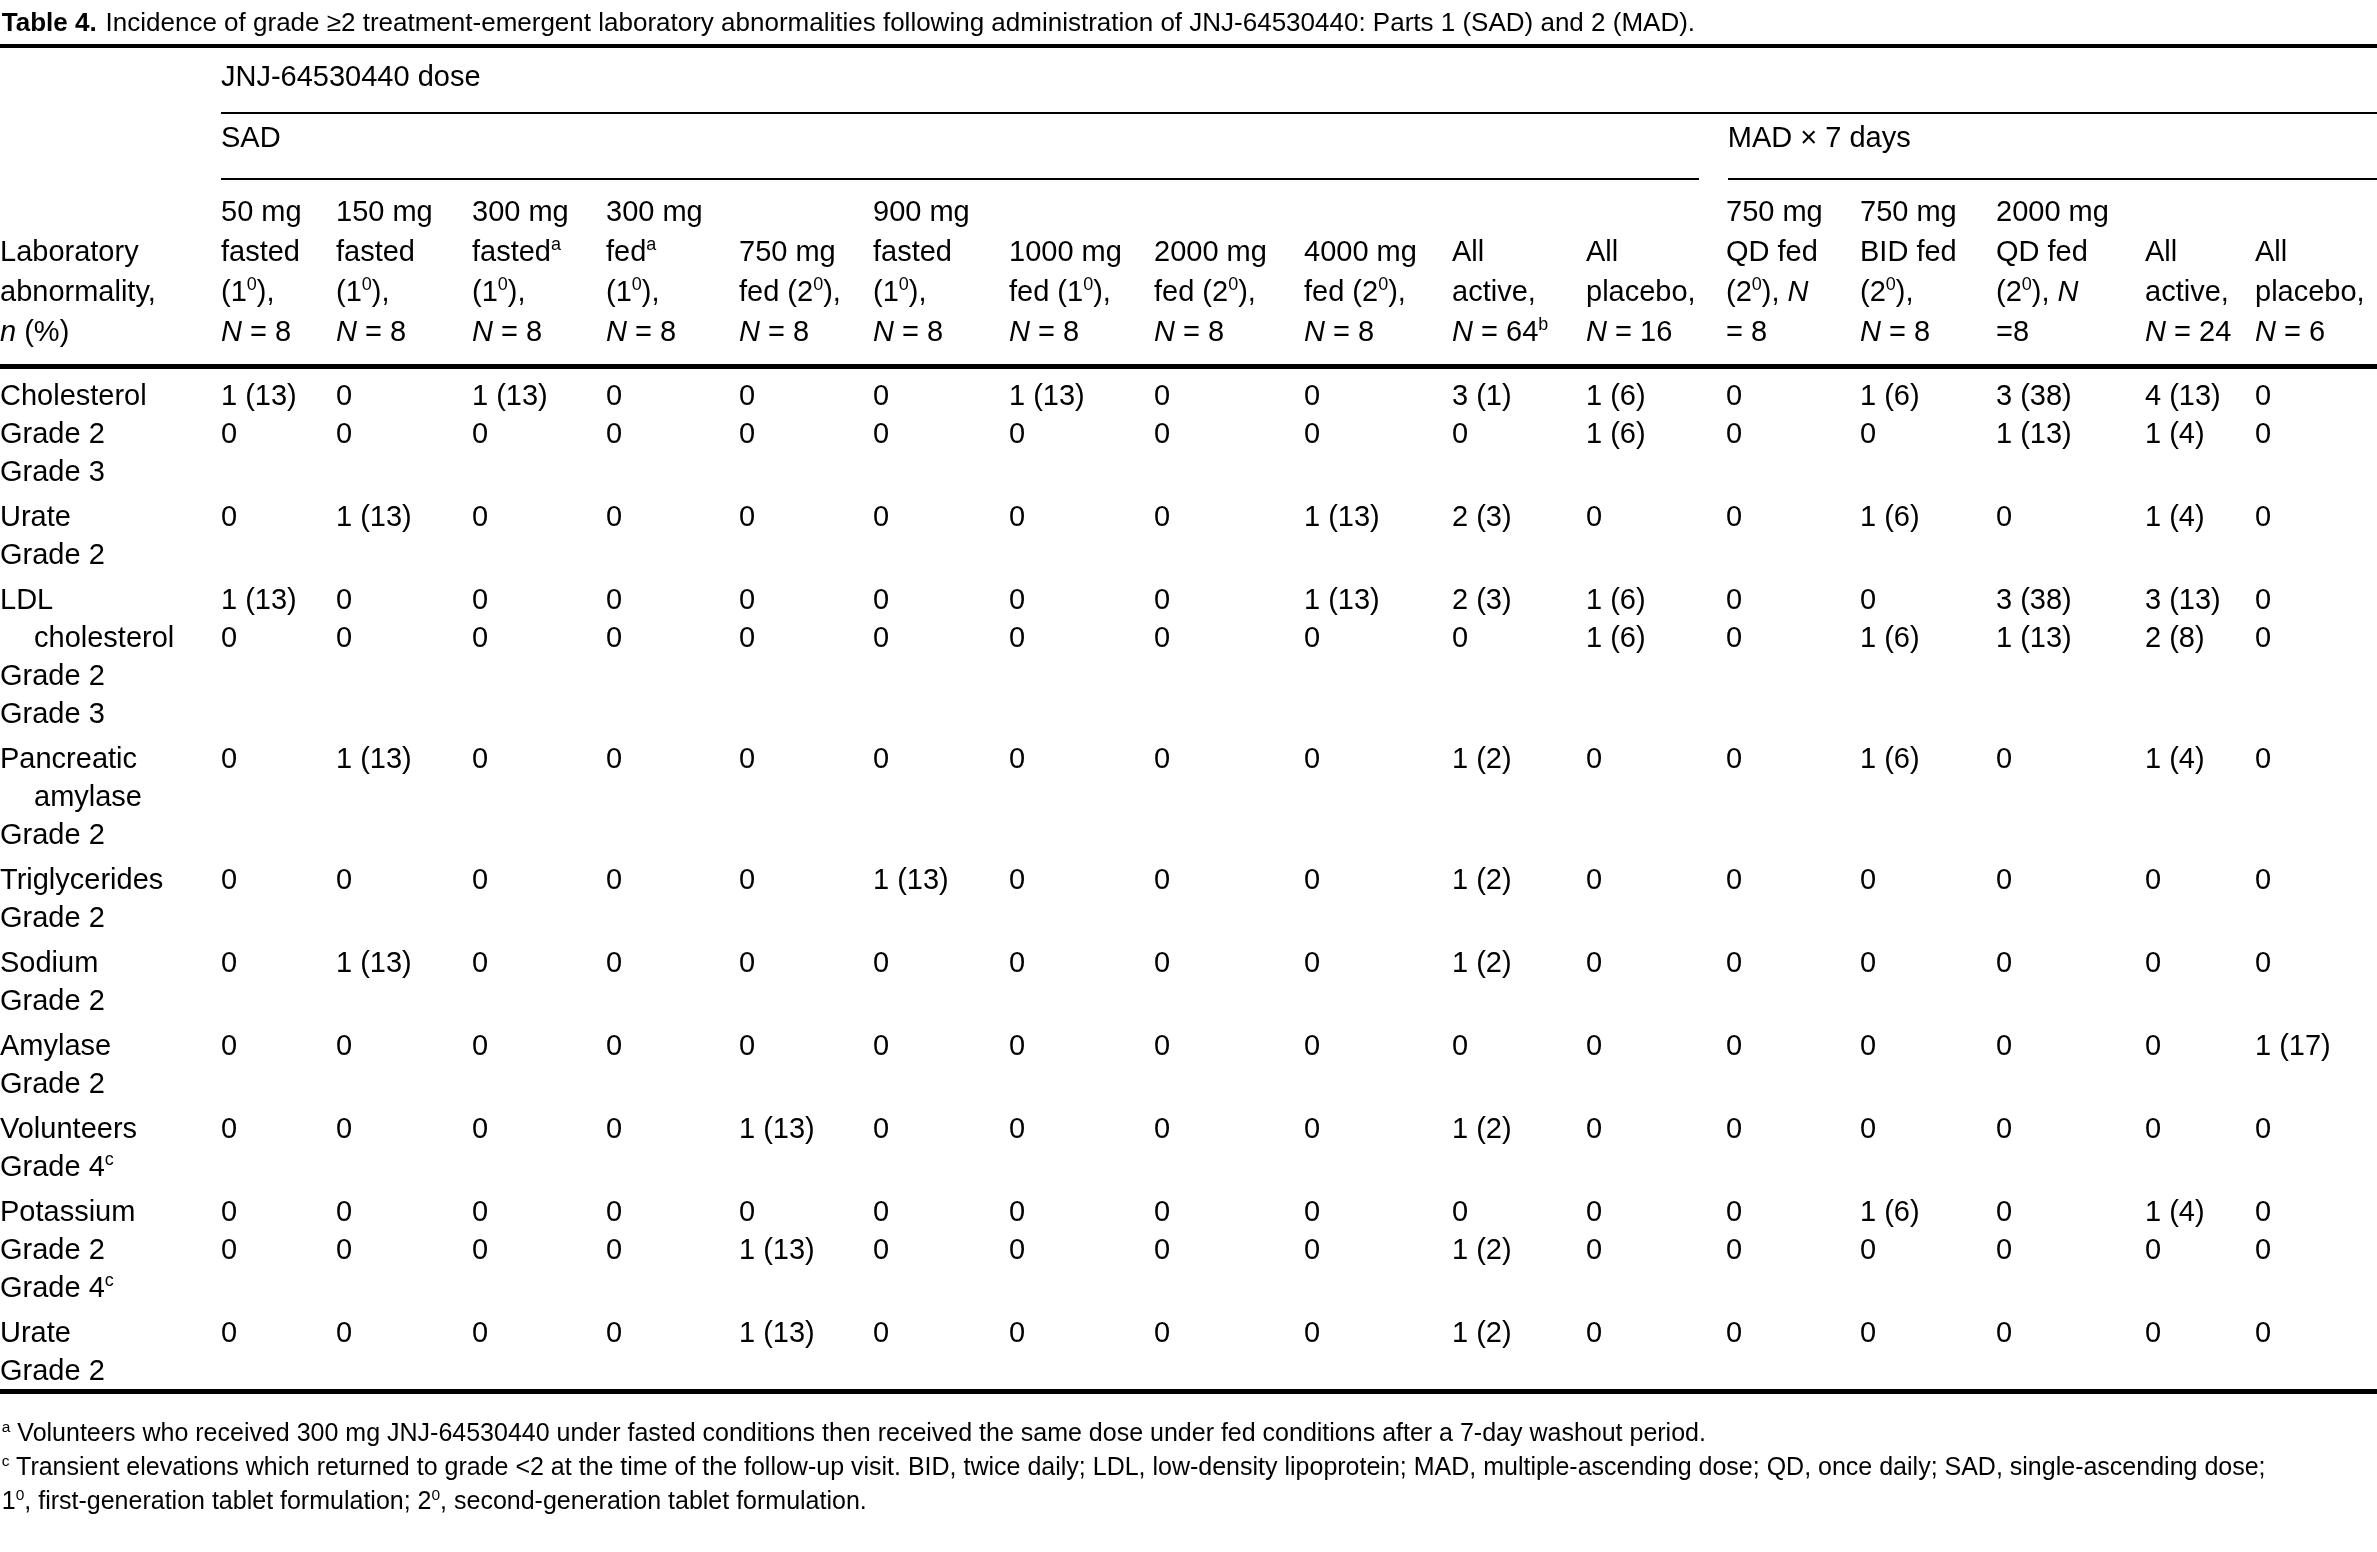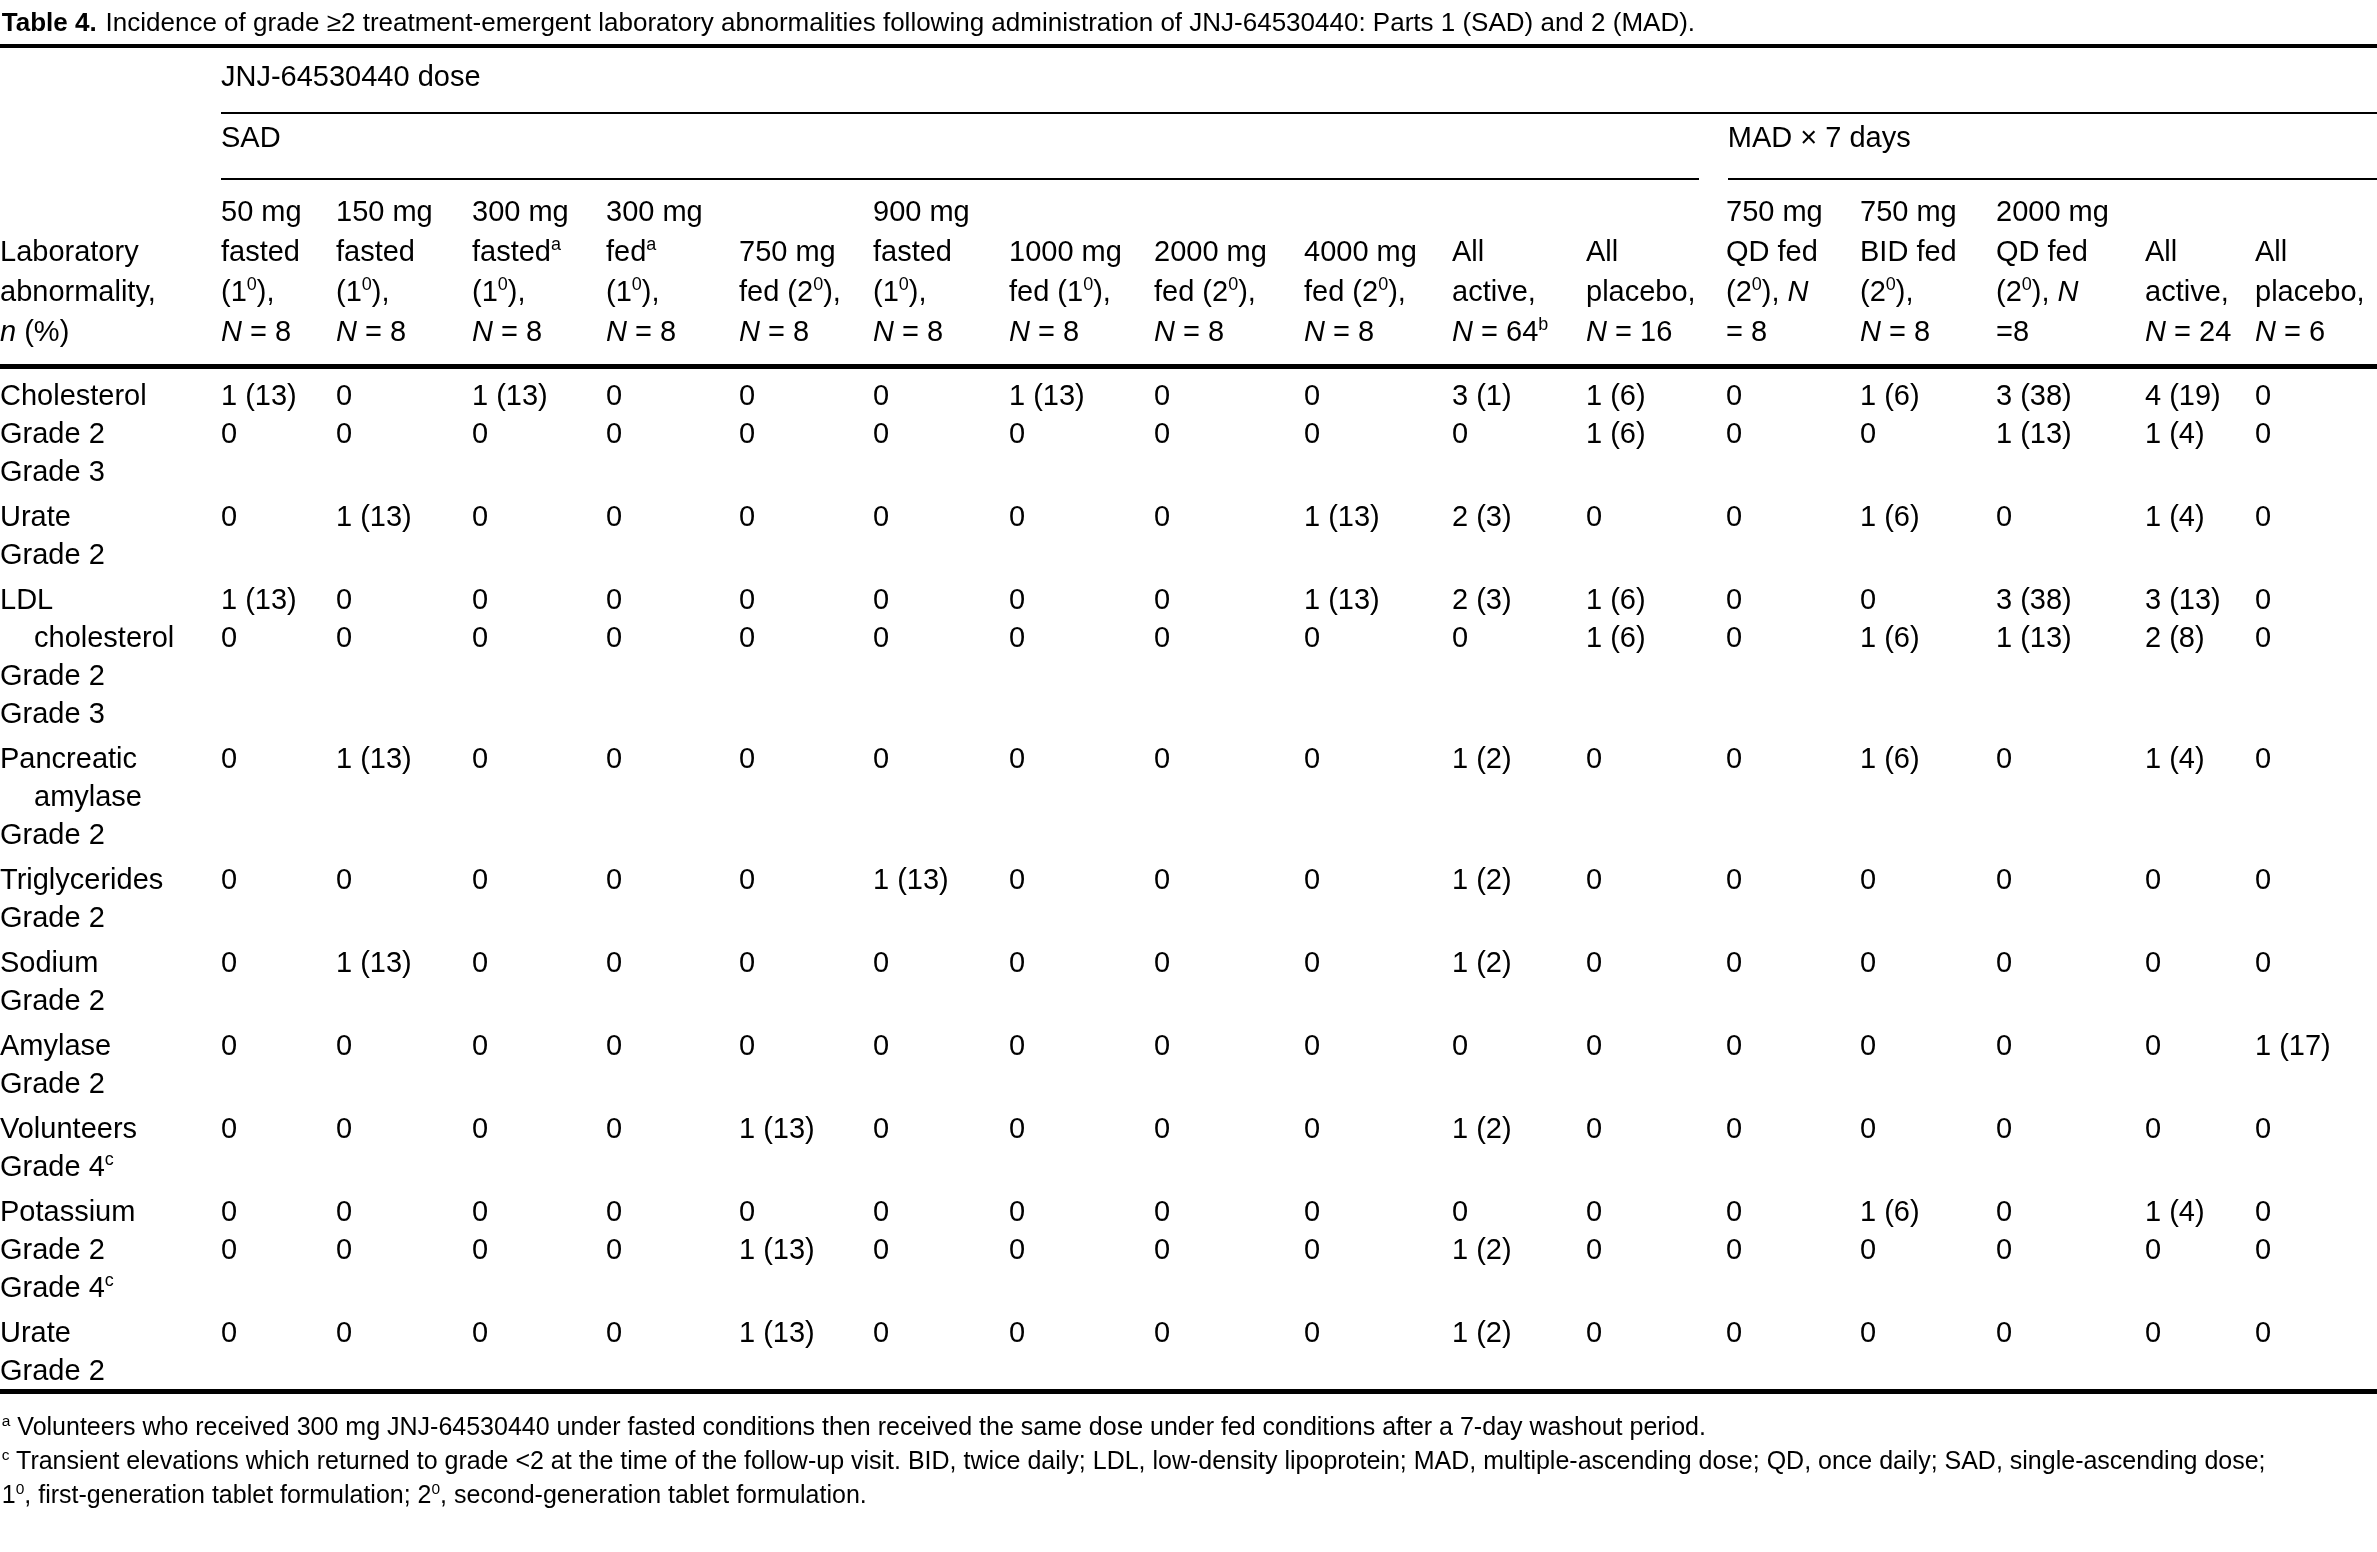--- a/index.html
+++ b/index.html
@@ -53,21 +53,21 @@
     vertical-align:top;
     white-space:nowrap;
   }
   tbody tr.block-start{height:45px;}
   tbody tr.block-start th,tbody tr.block-start td{padding-top:7px;}
   tbody tr:last-child th,tbody tr:last-child td{border-bottom:5.3px solid #000;}
   .rowlabel{padding-left:0;}
   .rowlabel.indent{padding-left:34px;}
   sup{font-size:0.62em;vertical-align:super;line-height:0;}
   .footnotes{
-    margin-top:15px;
+    margin-top:21px;
     padding-left:1.8px;
     font-size:25px;
     line-height:34px;
   }
 </style>
 </head>
 <body>
 
 <div class="page">
 
@@ -139,21 +139,21 @@
           <td>0</td>
           <td>0</td>
           <td>1 (13)</td>
           <td>0</td>
           <td>0</td>
           <td>3 (1)</td>
           <td>1 (6)</td>
           <td>0</td>
           <td>1 (6)</td>
           <td>3 (38)</td>
-          <td>4 (19)</td>
+          <td>4 (13)</td>
           <td>0</td>
         </tr>
         <tr>
           <th class="rowlabel">Grade 2</th>
           <td>0</td>
           <td>0</td>
           <td>0</td>
           <td>0</td>
           <td>0</td>
           <td>0</td>

